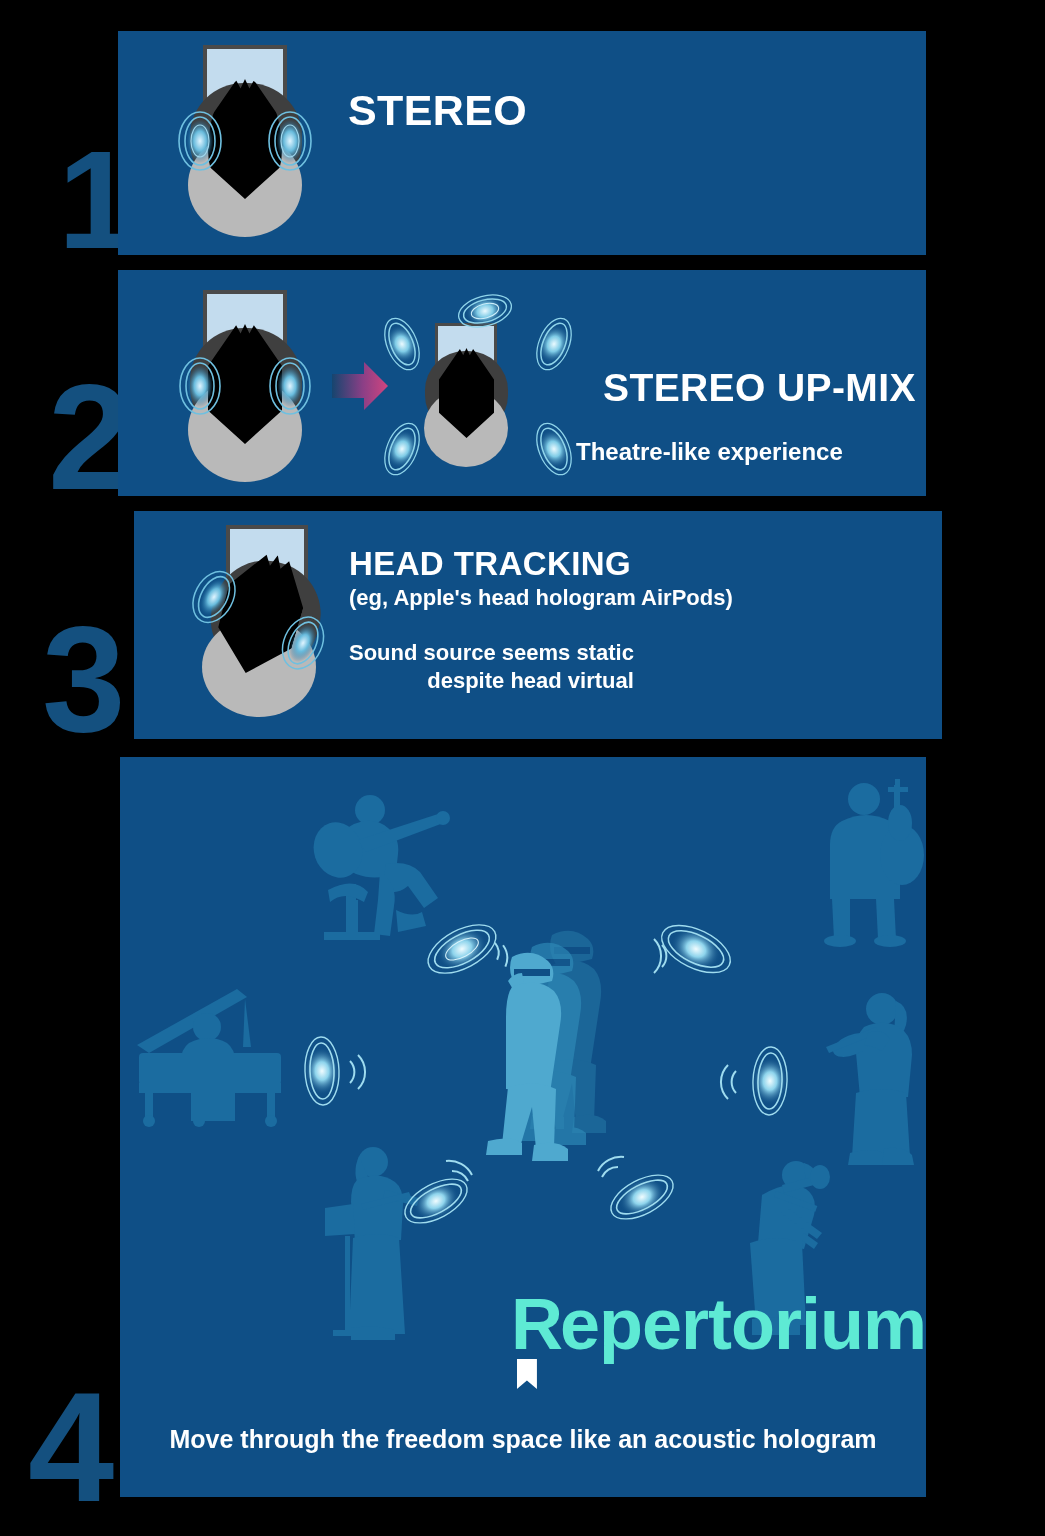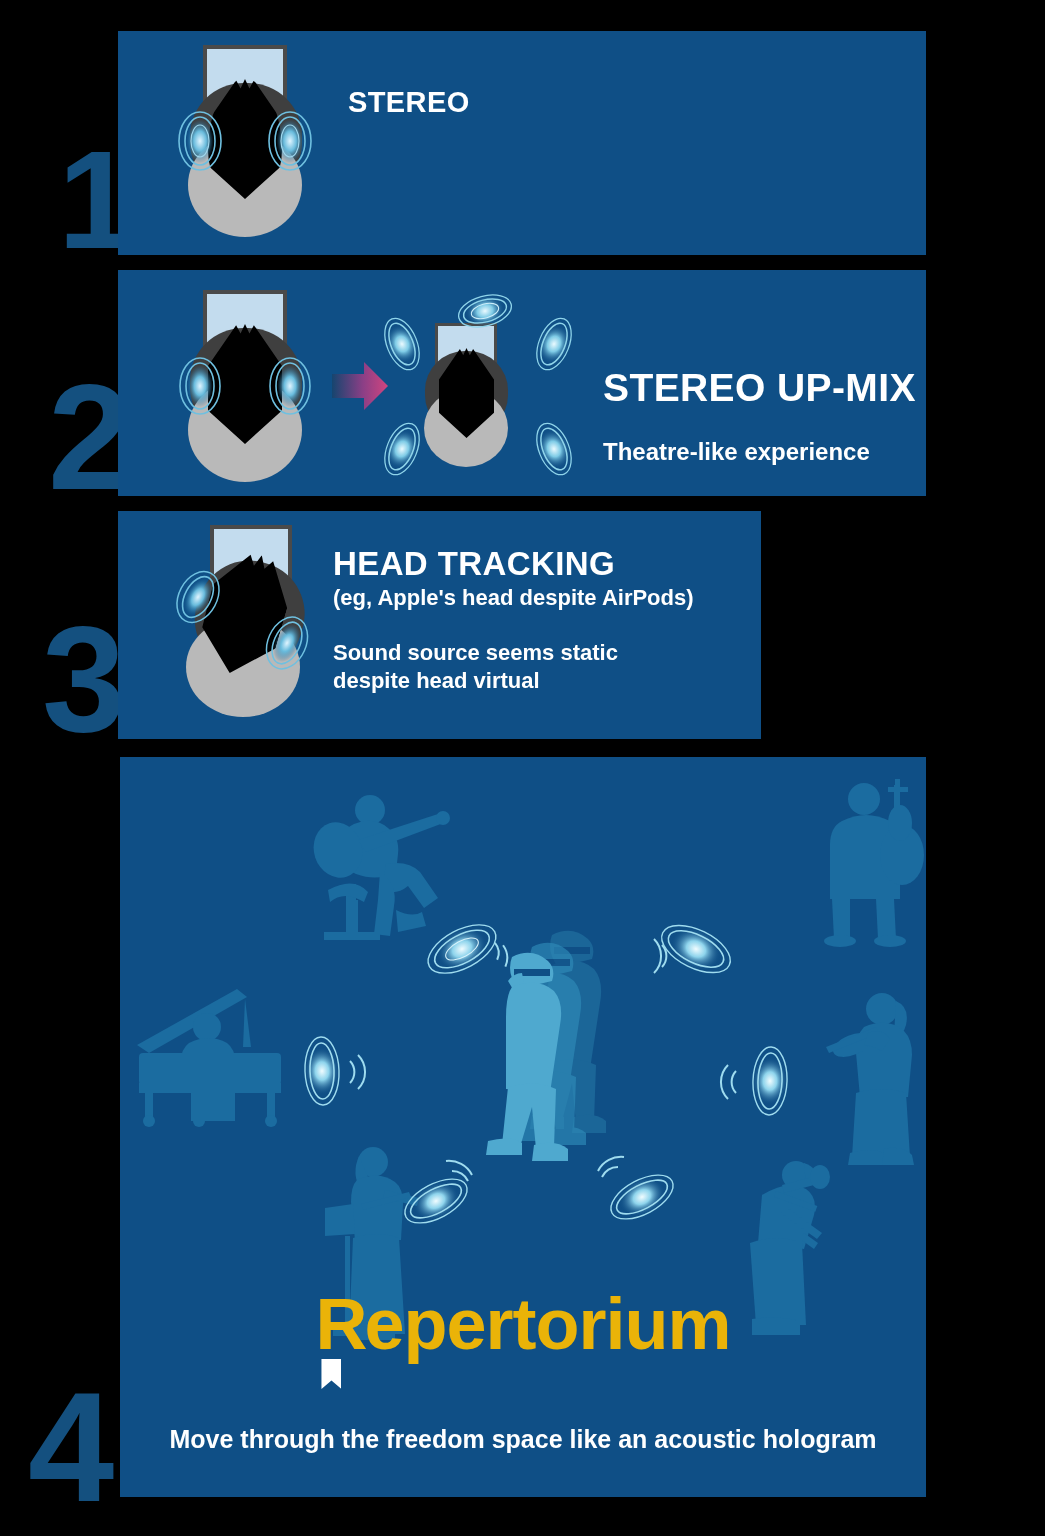--- a/index.html
+++ b/index.html
@@ -20,43 +20,43 @@
   }
   #num1{left:58px;top:130px;font-size:140px;}
   #num2{left:48px;top:362px;font-size:150px;}
   #num3{left:42px;top:604px;font-size:150px;}
   #num4{left:28px;top:1370px;font-size:155px;}
 
   
   .panel{position:absolute;background:#0f4f86;overflow:hidden;}
   #panel1{left:118px;top:31px;width:808px;height:224px;}
   #panel2{left:118px;top:270px;width:808px;height:226px;}
-  #panel3{left:118px;top:511px;width:643px;height:228px;}
+  #panel3{left:134px;top:511px;width:808px;height:228px;text-align:right;}
   #panel4{left:120px;top:757px;width:806px;height:740px;}
 
   
   .title{
     color:#ffffff;font-weight:700;letter-spacing:.4px;
   }
   .sub{color:#ffffff;font-weight:700;}
 
-  #p1-title{position:absolute;left:230px;top:55px;font-size:29px;text-align:right;}
+  #p1-title{position:absolute;left:230px;top:55px;font-size:43px;text-align:right;}
   #p1-sub{position:absolute;left:230px;top:127px;font-size:24px;}
 
   #p2-title{position:absolute;left:485px;top:96px;font-size:39px;}
-  #p2-sub{position:absolute;left:485px;top:168px;font-size:24px;}
+  #p2-sub{position:absolute;left:458px;top:168px;font-size:24px;}
 
   #p3-title{position:absolute;left:215px;top:34px;font-size:33px;}
   #p3-sub1{position:absolute;left:215px;top:74px;font-size:22px;}
   #p3-sub2{position:absolute;left:215px;top:128px;font-size:22px;line-height:1.28;white-space:pre-line;}
 
   
   #logo-wrap{
-    position:absolute;left:0;right:0;top:526px;text-align:center;
-    color:#eab308;
+    position:absolute;left:0;right:0;top:526px;text-align:right;
+    color:#5eead4;
   }
   .logo-text{
     font-size:72px;font-weight:700;letter-spacing:-1px;
     font-family:"Liberation Sans", sans-serif;
     display:inline-block;vertical-align:middle;
   }
   .logo-R{position:relative;display:inline-block;margin-right:-2px;}
   .logo-R .ribbon{
     position:absolute;left:6px;bottom:-24px;width:20px;height:30px;
     background:#ffffff;
@@ -318,21 +318,21 @@
               </radialGradient>
             </defs>
           <ellipse cx="25" cy="32" rx="12" ry="20" fill="url(#g6)"></ellipse>
           <ellipse cx="25" cy="32" rx="13" ry="22" fill="none" stroke="#6fc0e0" stroke-width="1.6"></ellipse>
           <ellipse cx="25" cy="32" rx="19" ry="27" fill="none" stroke="#6fc0e0" stroke-width="1.5"></ellipse>
         </svg>
       </div>
     </div>
 
     <div class="title" id="p3-title">HEAD TRACKING</div>
-    <div class="sub" id="p3-sub1">(eg, Apple's head despite AirPods)</div>
+    <div class="sub" id="p3-sub1">(eg, Apple's head hologram AirPods)</div>
     <div class="sub" id="p3-sub2">Sound source seems static
 despite head virtual</div>
   </div>
 
   <div class="panel" id="panel4">
 
     <div class="sil" style="left:190px;top:35px;">
       <svg width="170" height="160" viewBox="0 0 170 160" fill="#1b6ca0">
         <circle cx="60" cy="18" r="15"></circle>
         <path d="M44 32 q20 -8 34 4 q12 10 10 26 l-2 18 q-18 10 -40 2 q-18 -8 -18 -28 q0 -14 16 -22 Z"></path>

